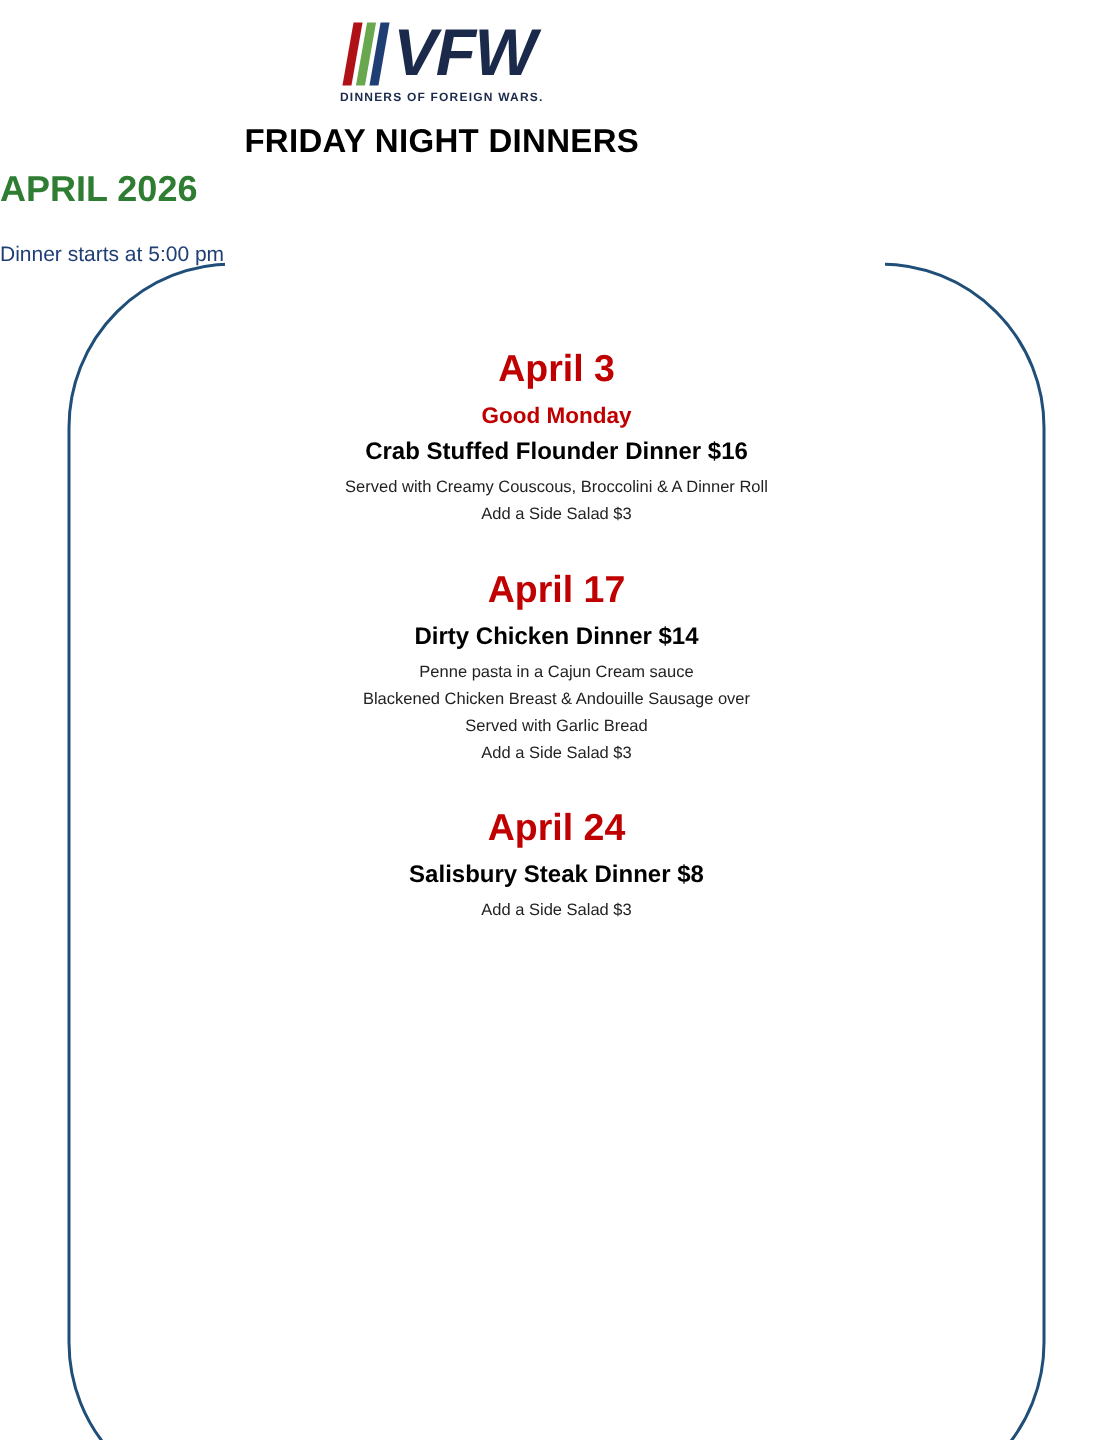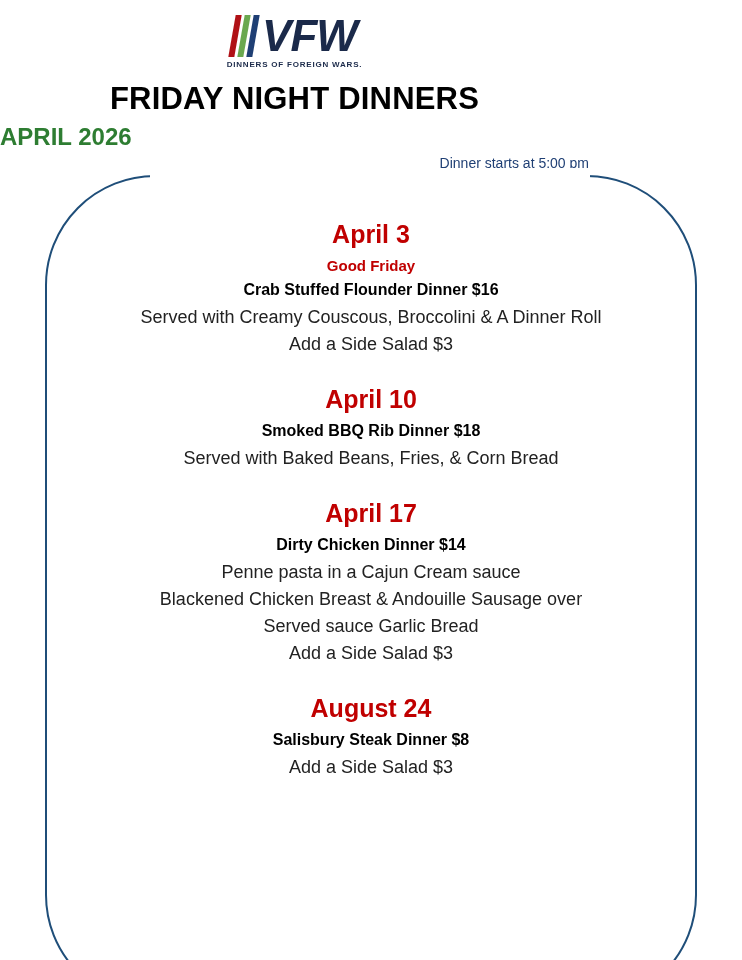--- a/index.html
+++ b/index.html
@@ -69,38 +69,38 @@
     margin-top: 3px;
     font-size: 8px;
     letter-spacing: 0.8px;
     font-weight: bold;
     color: #1b2a4a;
   }
 
   
   .main-title {
     text-align: center;
-    font-size: 31px;
+    font-size: 22px;
     font-weight: bold;
     color: #000000;
     margin-top: 12px;
     letter-spacing: 0.2px;
   }
   .month-title {
     text-align: left;
     font-size: 24px;
     font-weight: bold;
     color: #2e7d32;
     margin-top: 6px;
   }
   .start-time {
-    text-align: right;
+    text-align: left;
     font-size: 14px;
     color: #1f3f74;
-    margin-top: 4px;
+    margin-top: 20px;
   }
 
   
   .frame {
     position: absolute;
     left: 45px;
     top: 175px;
     width: 652px;
     height: 830px;
     border: 2px solid #1f4e79;
@@ -122,21 +122,21 @@
     top: 898px;
     width: 440px;
     height: 20px;
     background: #ffffff;
   }
 
   
   .entries {
     position: absolute;
     left: 60px;
-    top: 220px;
+    top: 232px;
     width: 622px;
     text-align: center;
   }
   .entry { margin-bottom: 30px; }
   .entry-date {
     font-size: 25px;
     font-weight: bold;
     color: #c00000;
     margin-bottom: 8px;
   }
@@ -146,21 +146,21 @@
     color: #c00000;
     margin-bottom: 7px;
   }
   .entry-main {
     font-size: 16px;
     font-weight: bold;
     color: #000000;
     margin-bottom: 8px;
   }
   .entry-line {
-    font-size: 18px;
+    font-size: 11px;
     color: #222222;
     margin-bottom: 6px;
   }
   .entry-line:last-child { margin-bottom: 0; }
 </style>
 </head>
 <body>
 
 <div class="page">
 
@@ -182,38 +182,33 @@
   <div class="month-title">APRIL 2026</div>
   <div class="start-time">Dinner starts at 5:00 pm</div>
 
   <div class="frame"></div>
   <div class="frame-mask-top"></div>
   <div class="frame-mask-bottom"></div>
 
   <div class="entries">
       <div class="entry">
         <div class="entry-date">April 3</div>
-        <div class="entry-note">Good Friday</div>
+        <div class="entry-note">Good Monday</div>
         <div class="entry-main">Crab Stuffed Flounder Dinner $16</div>
         <div class="entry-line">Served with Creamy Couscous, Broccolini &amp; A Dinner Roll</div>
         <div class="entry-line">Add a Side Salad $3</div>
-      </div>
-      <div class="entry">
-        <div class="entry-date">April 10</div>
-        <div class="entry-main">Smoked BBQ Rib Dinner $18</div>
-        <div class="entry-line">Served with Baked Beans, Fries, &amp; Corn Bread</div>
       </div>
       <div class="entry">
         <div class="entry-date">April 17</div>
         <div class="entry-main">Dirty Chicken Dinner $14</div>
         <div class="entry-line">Penne pasta in a Cajun Cream sauce</div>
         <div class="entry-line">Blackened Chicken Breast &amp; Andouille  Sausage over</div>
-        <div class="entry-line">Served sauce Garlic Bread</div>
+        <div class="entry-line">Served with Garlic Bread</div>
         <div class="entry-line">Add a Side Salad $3</div>
       </div>
       <div class="entry">
-        <div class="entry-date">August 24</div>
+        <div class="entry-date">April 24</div>
         <div class="entry-main">Salisbury Steak  Dinner $8</div>
         <div class="entry-line">Add a Side Salad $3</div>
       </div>
     </div>
 
 </div>
 
 </body></html>

